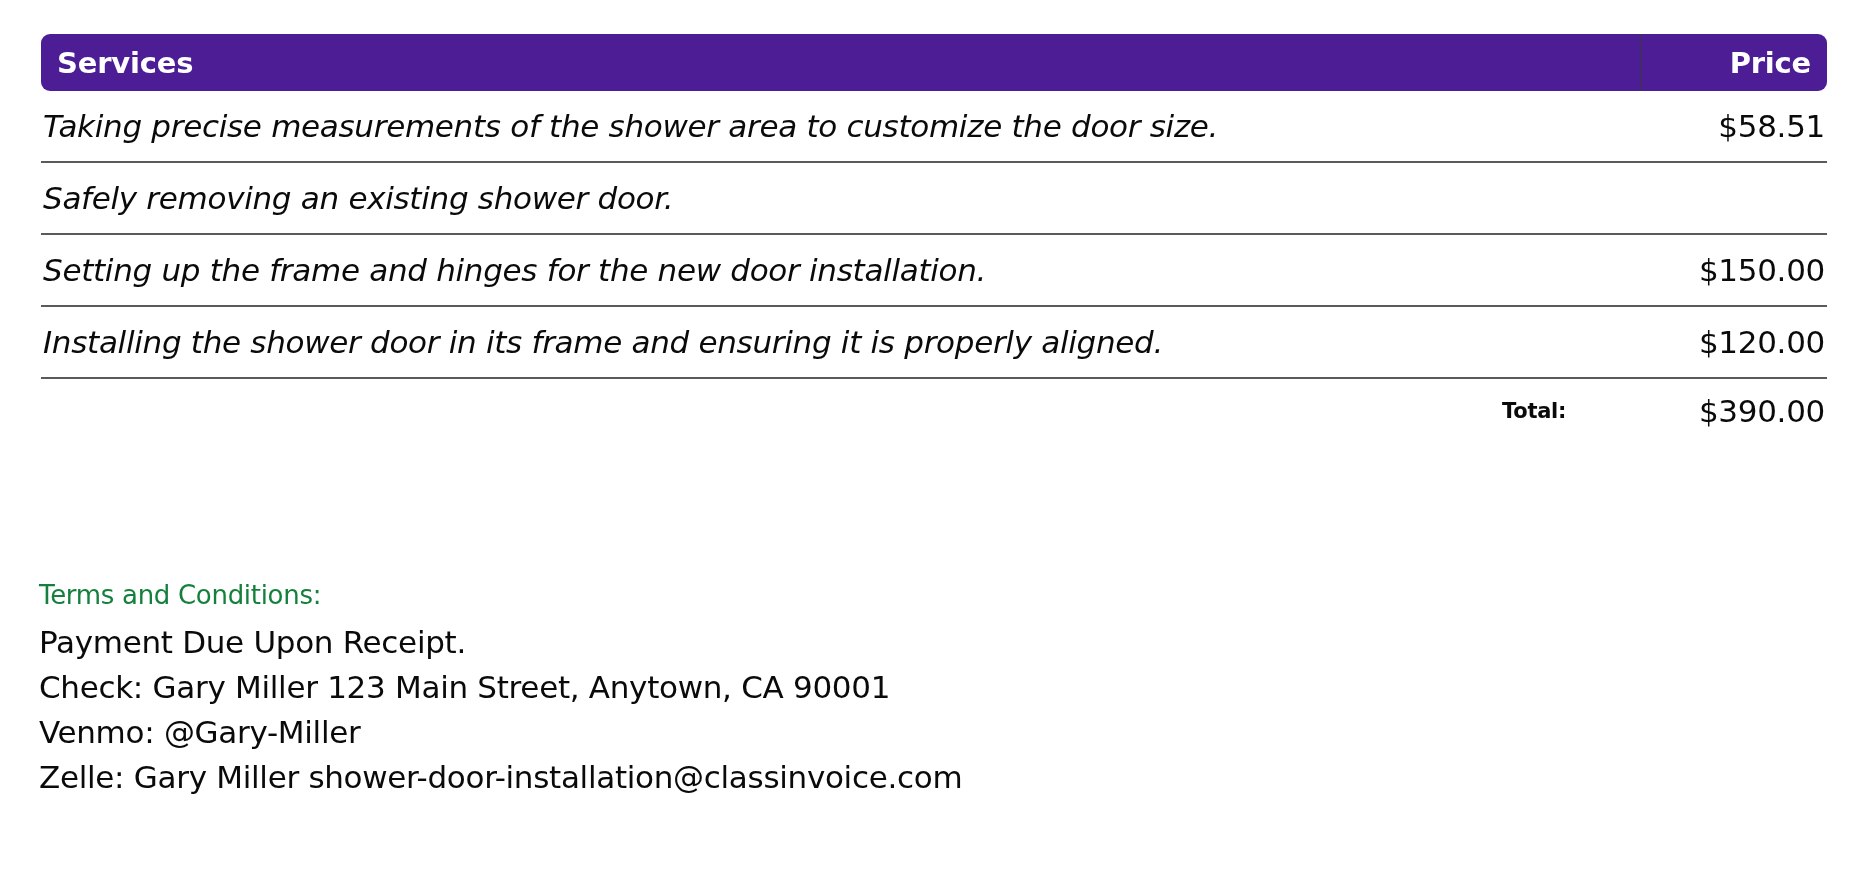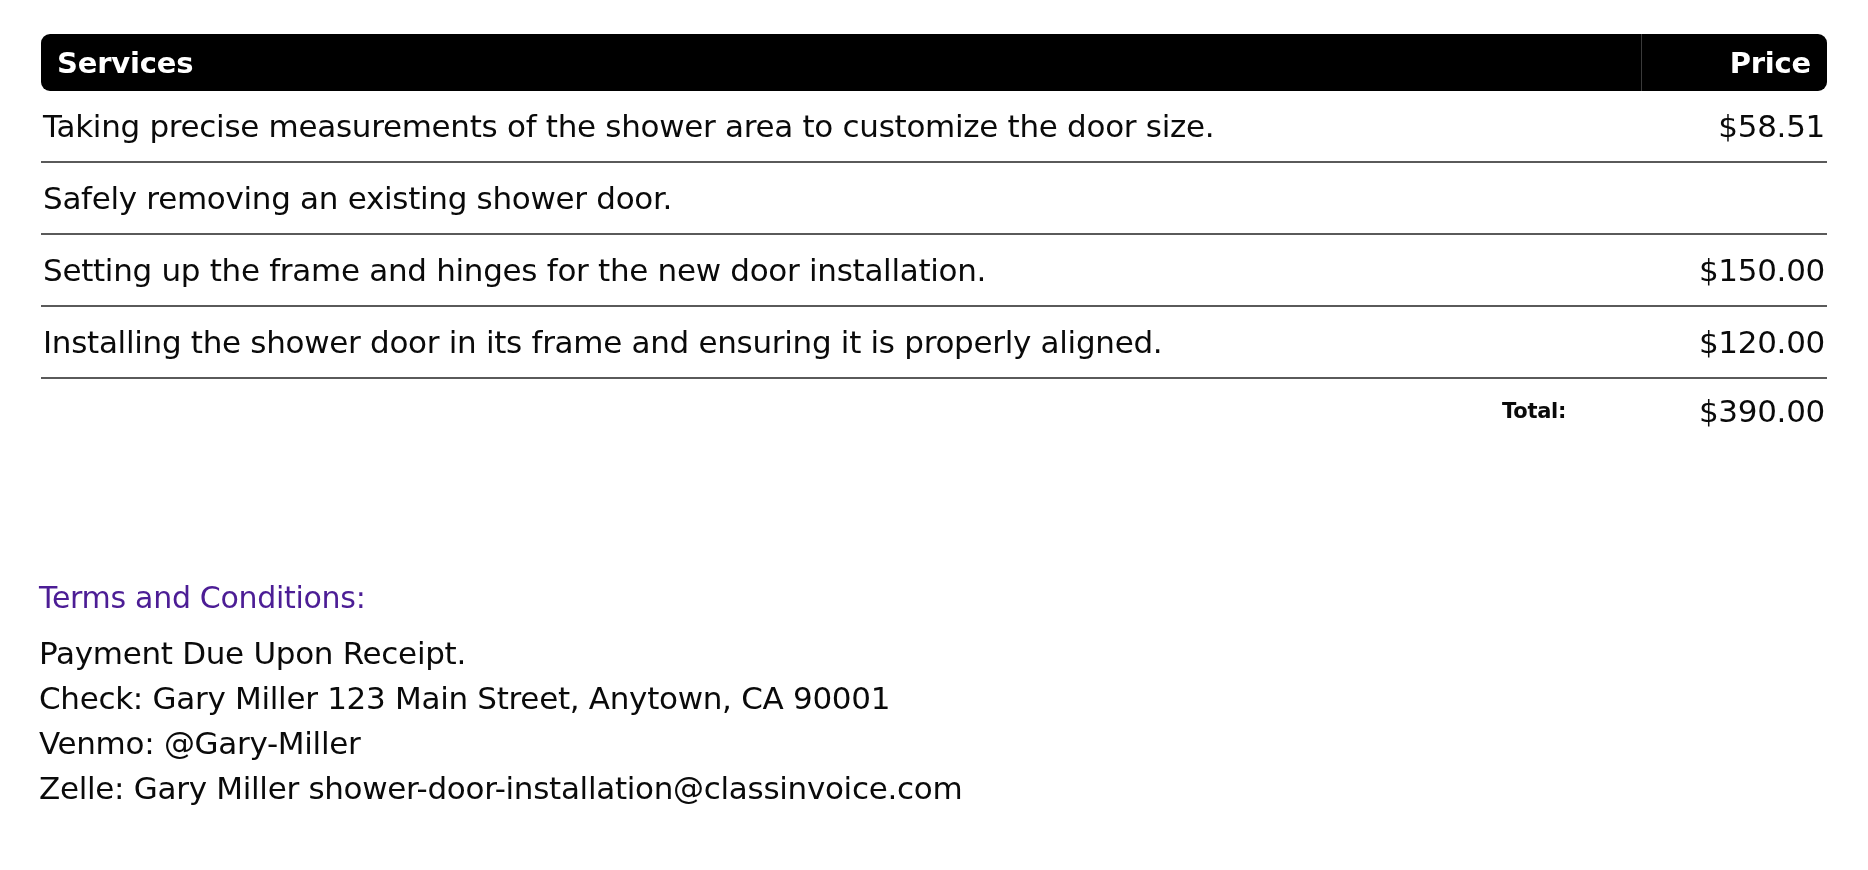--- a/index.html
+++ b/index.html
@@ -27,21 +27,21 @@
   .invoice-table {
     position: absolute;
     left: 41px;
     top: 34px;
     width: 1786px;
   }
 
   .table-header {
     display: flex;
     align-items: center;
-    background: #000000;
+    background: #4c1d95;
     border-radius: 9px;
     height: 57px;
     color: #ffffff;
     box-sizing: border-box;
   }
   .th-services {
     flex: 1 1 auto;
     padding-left: 16px;
     font-size: 29px;
     font-weight: bold;
@@ -73,20 +73,21 @@
     border-bottom: 2px solid #5a5a5a;
     box-sizing: border-box;
   }
   .td-service {
     flex: 1 1 auto;
     padding-left: 2px;
     font-size: 31px;
     letter-spacing: -0.3px;
     color: #0a0a0a;
     white-space: nowrap;
+    font-style: italic;
   }
   .td-price {
     flex: 0 0 185px;
     text-align: right;
     font-size: 31px;
     letter-spacing: -0.3px;
     color: #0a0a0a;
     padding-right: 2px;
     white-space: nowrap;
   }
@@ -121,24 +122,24 @@
   }
 
   
   .terms {
     position: absolute;
     left: 39px;
     top: 580px;
     width: 1700px;
   }
   .terms-title {
-    font-size: 30px;
-    color: #4c1d95;
+    font-size: 26px;
+    color: #15803d;
     letter-spacing: -0.3px;
-    margin-bottom: 16px;
+    margin-bottom: 10px;
   }
   .terms-line {
     font-size: 31px;
     color: #0a0a0a;
     letter-spacing: -0.3px;
     line-height: 1.45;
     white-space: nowrap;
   }
 </style>
 </head>

